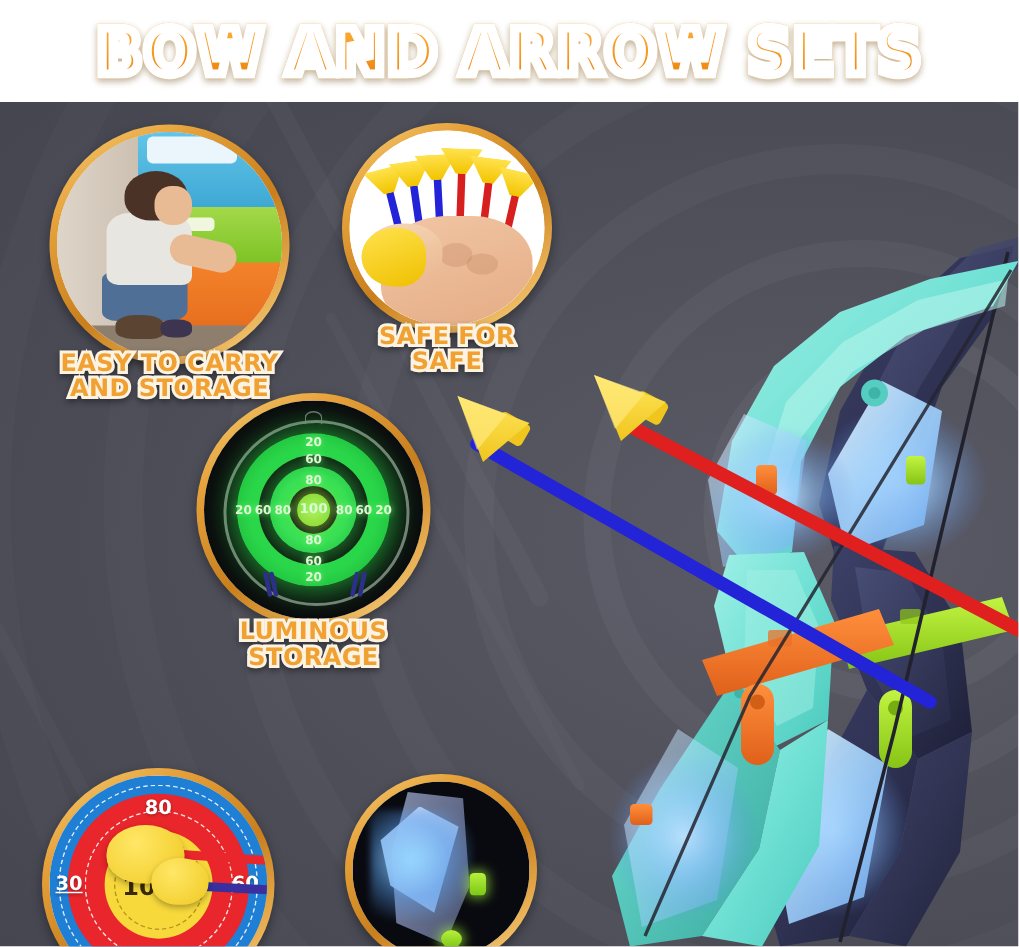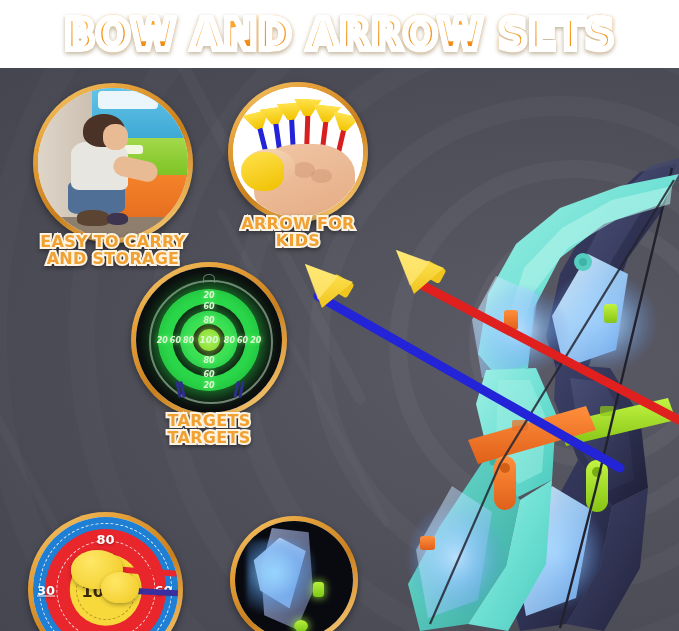--- a/index.html
+++ b/index.html
@@ -137,21 +137,21 @@
   .lum-bg{position:absolute;inset:0;background:#0b0b0d;}
   .lum-outline{position:absolute;left:9%;top:9%;width:82%;height:82%;border:2px solid #7a7a7a;border-radius:50%;}
   .lum-r{position:absolute;border-radius:50%;left:50%;top:50%;transform:translate(-50%,-50%);}
   #lum-r1{width:70%;height:70%;background:radial-gradient(circle,#2bd74a 58%,#17a832 100%);box-shadow:0 0 18px 5px rgba(45,220,75,.55);}
   #lum-r2{width:50%;height:50%;background:#0d0f0d;}
   #lum-r3{width:40%;height:40%;background:radial-gradient(circle,#38e055 55%,#1eb83c 100%);box-shadow:0 0 14px 4px rgba(45,220,75,.5);}
   #lum-r4{width:22%;height:22%;background:#0d0f0d;}
   #lum-r5{width:15%;height:15%;background:radial-gradient(circle,#b6f05a,#7fd62a);box-shadow:0 0 10px 3px rgba(150,235,70,.6);}
   .lum-num{position:absolute;color:#dff7d4;font-family:"DejaVu Sans",sans-serif;
            font-size:8px;font-weight:bold;text-shadow:0 0 5px rgba(120,255,120,.9);
-           transform:translate(-50%,-50%);font-style:italic;}
+           transform:translate(-50%,-50%);}
   .lum-hook{position:absolute;left:50%;top:5%;width:12px;height:9px;margin-left:-6px;
             border:1.5px solid #6d6d6d;border-bottom:none;border-radius:50% 50% 0 0;}
   .lum-dart{position:absolute;width:3px;height:17px;background:#2e2f8a;border-radius:2px;}
   #c3 .cap-label{top:150px;}
 
   
   #c4{left:28px;top:444px;}
   #c4 .ring{width:155px;height:155px;}
   .db-bg{position:absolute;inset:0;background:#1e7fd4;}
   .db-r{position:absolute;border-radius:50%;left:50%;top:50%;transform:translate(-50%,-50%);}
@@ -387,21 +387,21 @@
               <span class="am-cup"></span>
           </div>
           <div class="hand"></div>
           <div class="knuckle" style="left:46%;top:58%;width:17%;height:12%;"></div>
           <div class="knuckle" style="left:60%;top:63%;width:16%;height:11%;"></div>
           <div class="hand-thumb"></div>
           <div class="hand-cup"></div>
         </div>
       </div>
     </div>
-    <div class="cap-label" data-name="feature-label-safe-for-kids">ARROW FOR KIDS</div>
+    <div class="cap-label" data-name="feature-label-safe-for-kids">SAFE FOR SAFE</div>
   </div>
 
   <div class="callout" id="c3" data-name="feature-luminous-targets">
     <div class="ring" data-name="feature-ring-border">
       <div class="ring-inner" data-name="feature-image-luminous-target">
         <div class="lum-bg">
           <div class="lum-hook" data-name="target-hanger"></div>
           <div class="lum-outline"></div>
           <div class="lum-r" id="lum-r1"></div>
           <div class="lum-r" id="lum-r2"></div>
@@ -421,21 +421,21 @@
           <span class="lum-num" style="left:64%;top:50%;" data-name="target-score">80</span>
           <span class="lum-num" style="left:73%;top:50%;" data-name="target-score">60</span>
           <span class="lum-num" style="left:82%;top:50%;" data-name="target-score">20</span>
           <div class="lum-dart" style="left:28%;top:78%;transform:rotate(-12deg);"></div>
           <div class="lum-dart" style="left:31%;top:78%;transform:rotate(-12deg);"></div>
           <div class="lum-dart" style="left:68%;top:78%;transform:rotate(12deg);"></div>
           <div class="lum-dart" style="left:71%;top:78%;transform:rotate(12deg);"></div>
         </div>
       </div>
     </div>
-    <div class="cap-label" data-name="feature-label-luminous-targets">TARGETS TARGETS</div>
+    <div class="cap-label" data-name="feature-label-luminous-targets">LUMINOUS STORAGE</div>
   </div>
 
   <div class="callout" id="c4" data-name="feature-suction-cups">
     <div class="ring" data-name="feature-ring-border">
       <div class="ring-inner" data-name="feature-image-suction-target">
         <div class="db-bg">
           <div class="db-r" id="db-r1"></div>
           <div class="db-r" id="db-r2"></div>
           <div class="db-r" id="db-r3"></div>
           <div class="db-dash" id="db-d1"></div>

